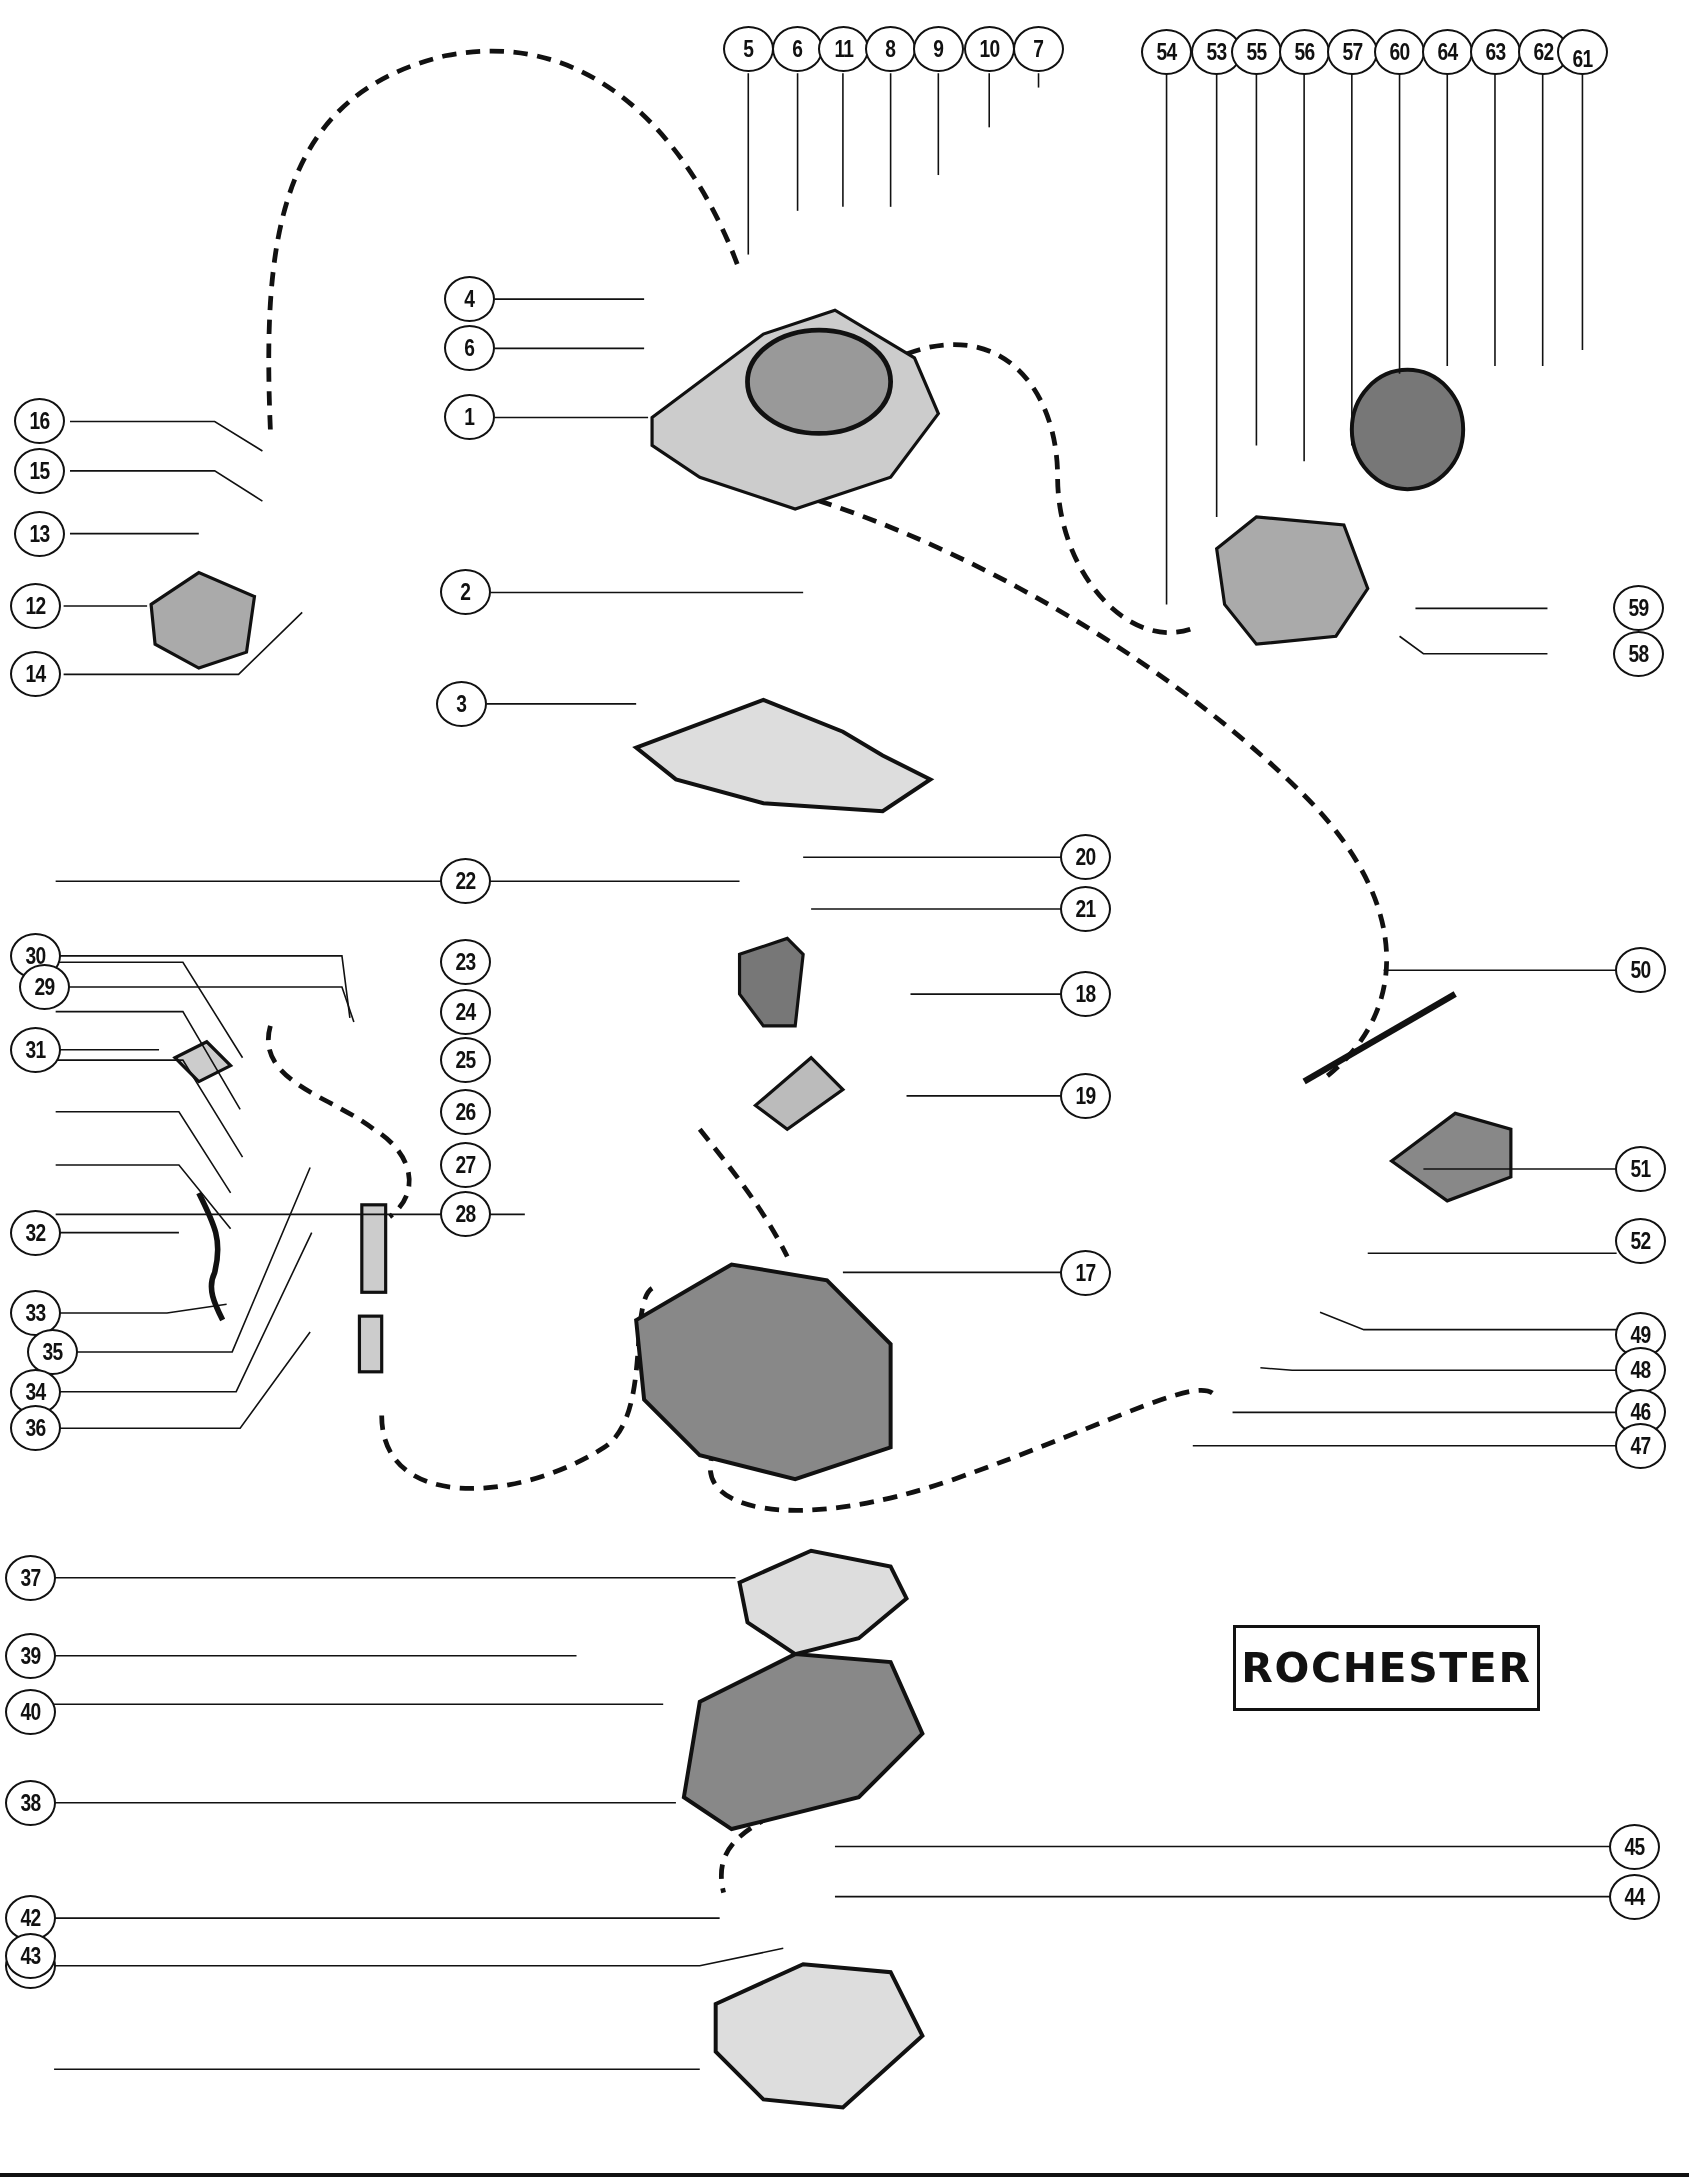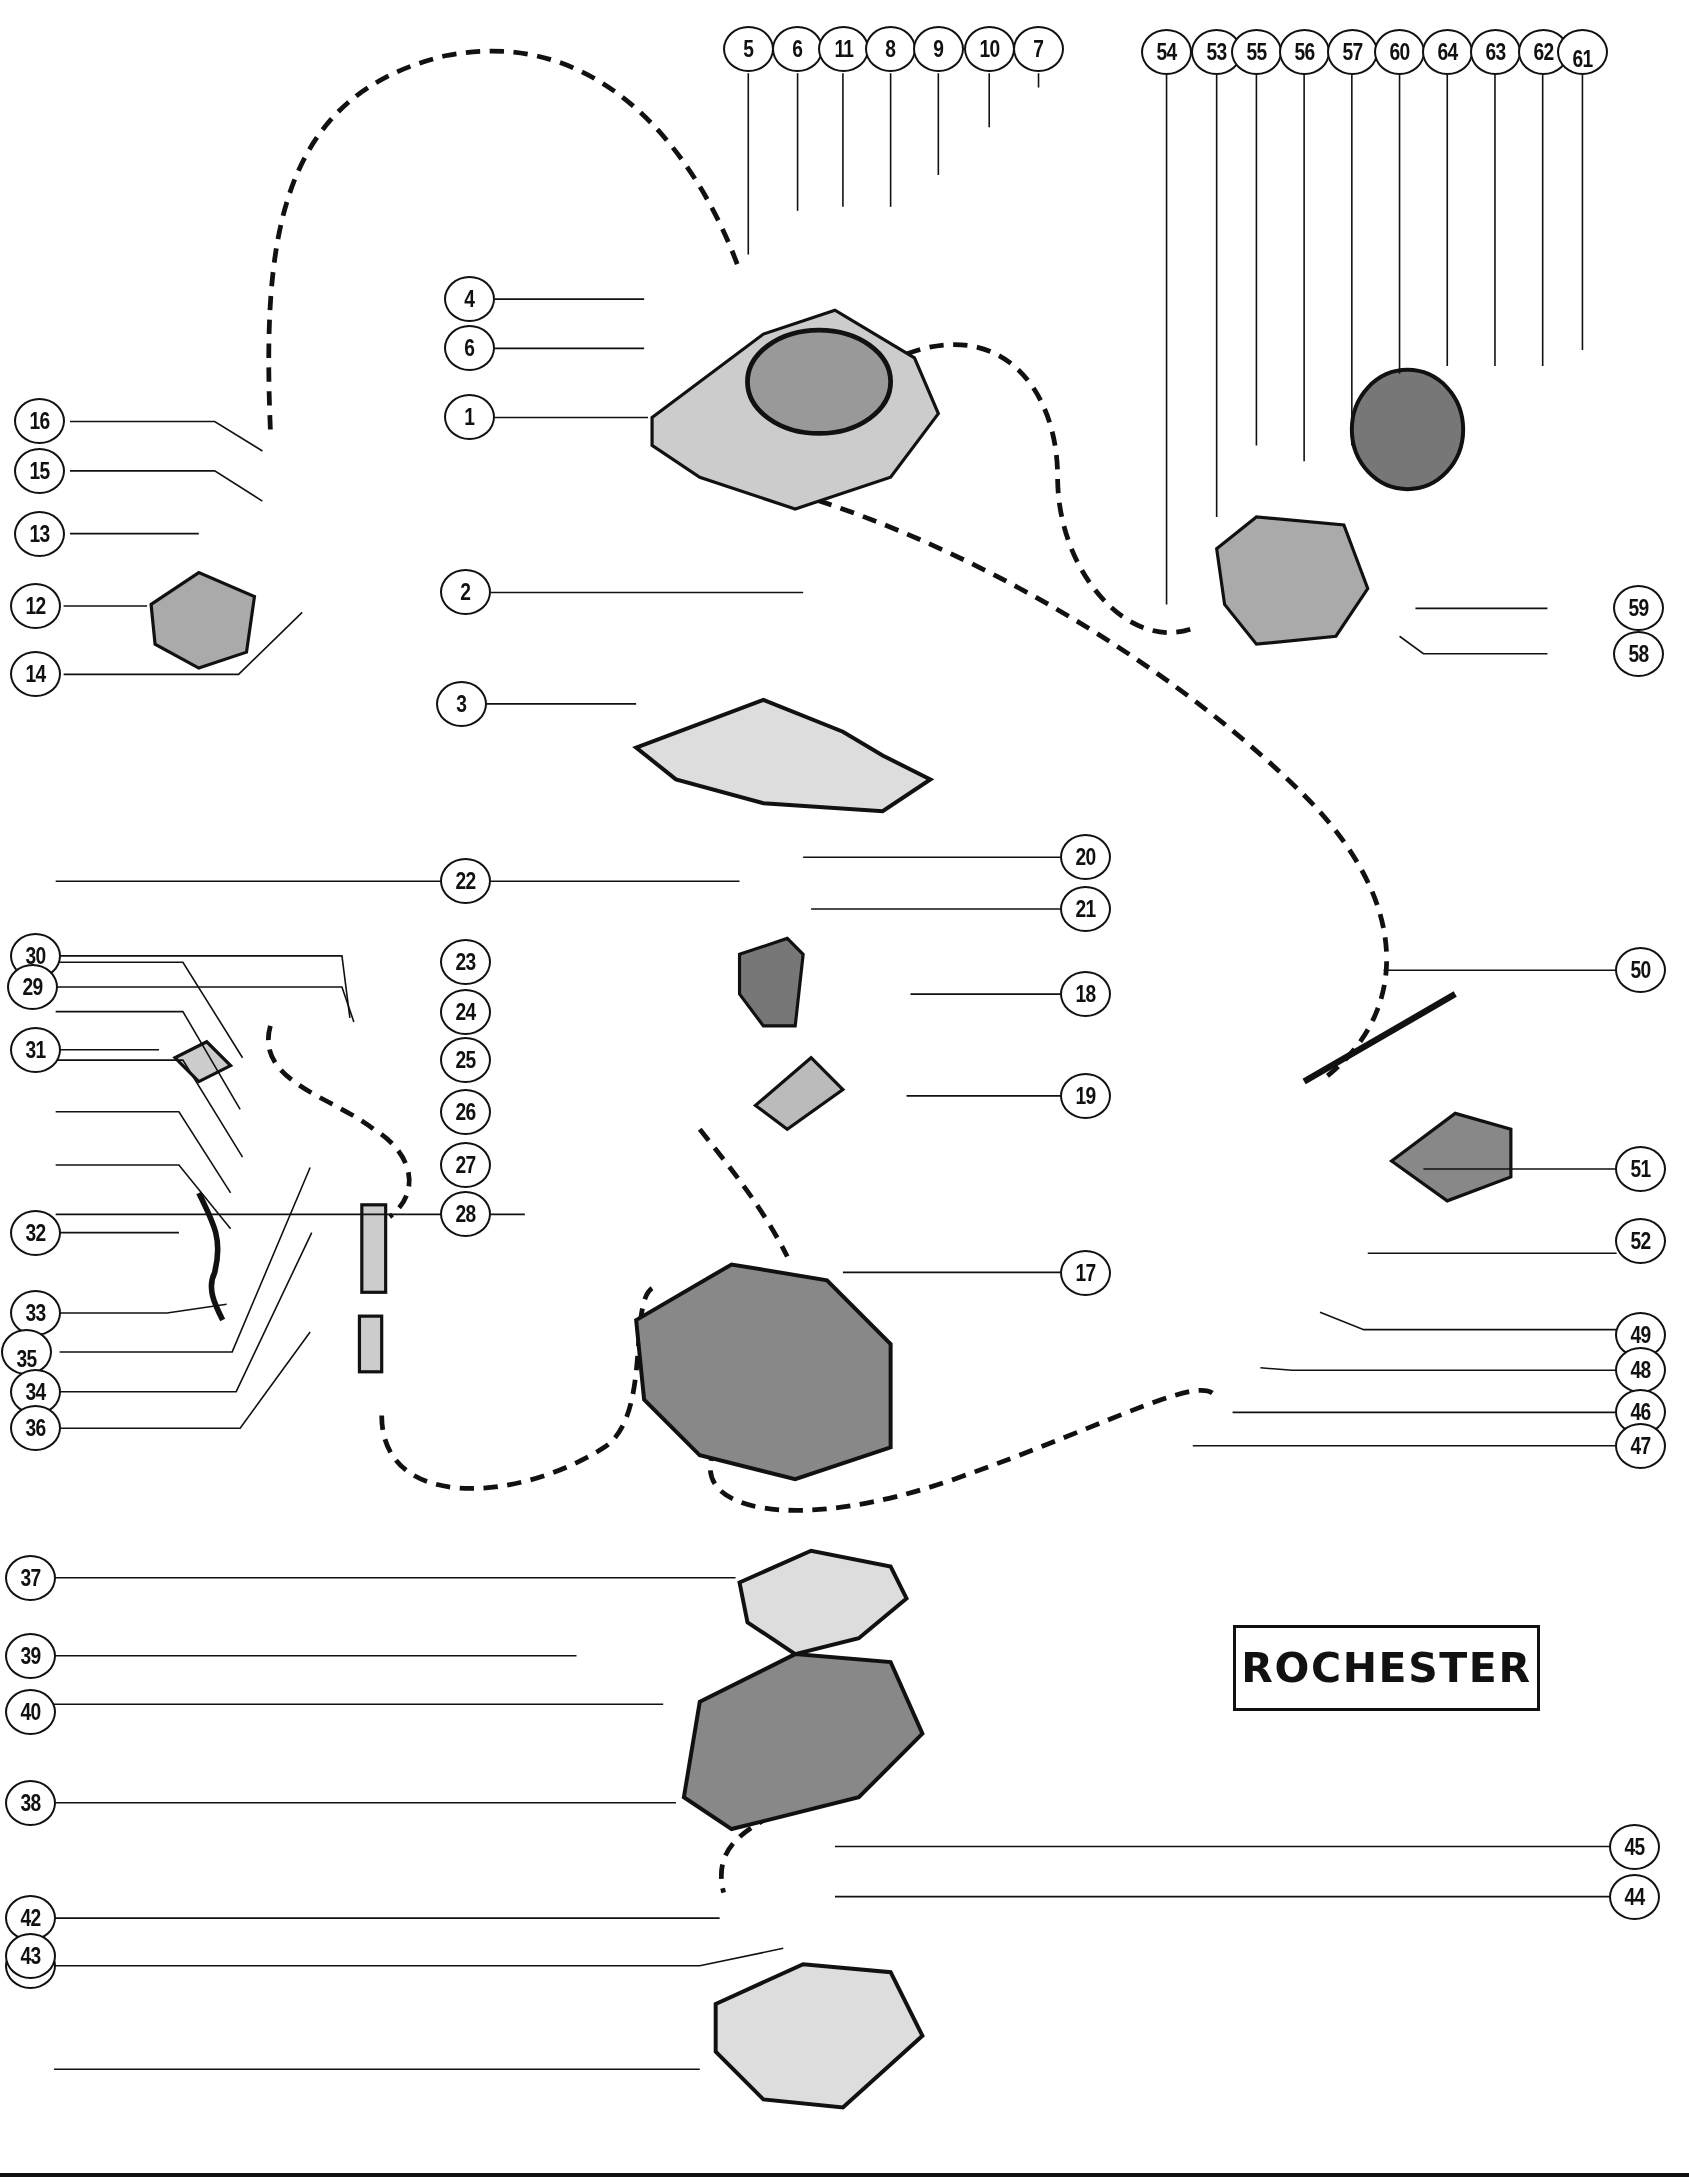--- a/index.html
+++ b/index.html
@@ -256,33 +256,33 @@
     </div>
     <div class="callout" style="left: 1060px; top: 1073px;">
       <span>19</span>
     </div>
     <div class="callout" style="left: 1060px; top: 1250px;">
       <span>17</span>
     </div>
     <div class="callout" style="left: 10.3px; top: 933px;">
       <span>30</span>
     </div>
-    <div class="callout" style="left: 7px; top: 964px; text-align: right;">
+    <div class="callout" style="left: 19px; top: 964px; text-align: right;">
       <span>29</span>
     </div>
     <div class="callout" style="left: 10.3px; top: 1027px;">
       <span>31</span>
     </div>
     <div class="callout" style="left: 10.3px; top: 1210px;">
       <span>32</span>
     </div>
     <div class="callout" style="left: 10.3px; top: 1290px;">
       <span>33</span>
     </div>
-    <div class="callout" style="left: 1px; top: 1329px; align-items: flex-end;">
+    <div class="callout" style="left: 27px; top: 1329px;">
       <span>35</span>
     </div>
     <div class="callout" style="left: 10.3px; top: 1369px;">
       <span>34</span>
     </div>
     <div class="callout" style="left: 10.3px; top: 1405px;">
       <span>36</span>
     </div>
     <div class="callout" style="left: 1615px; top: 947px;">
       <span>50</span>

